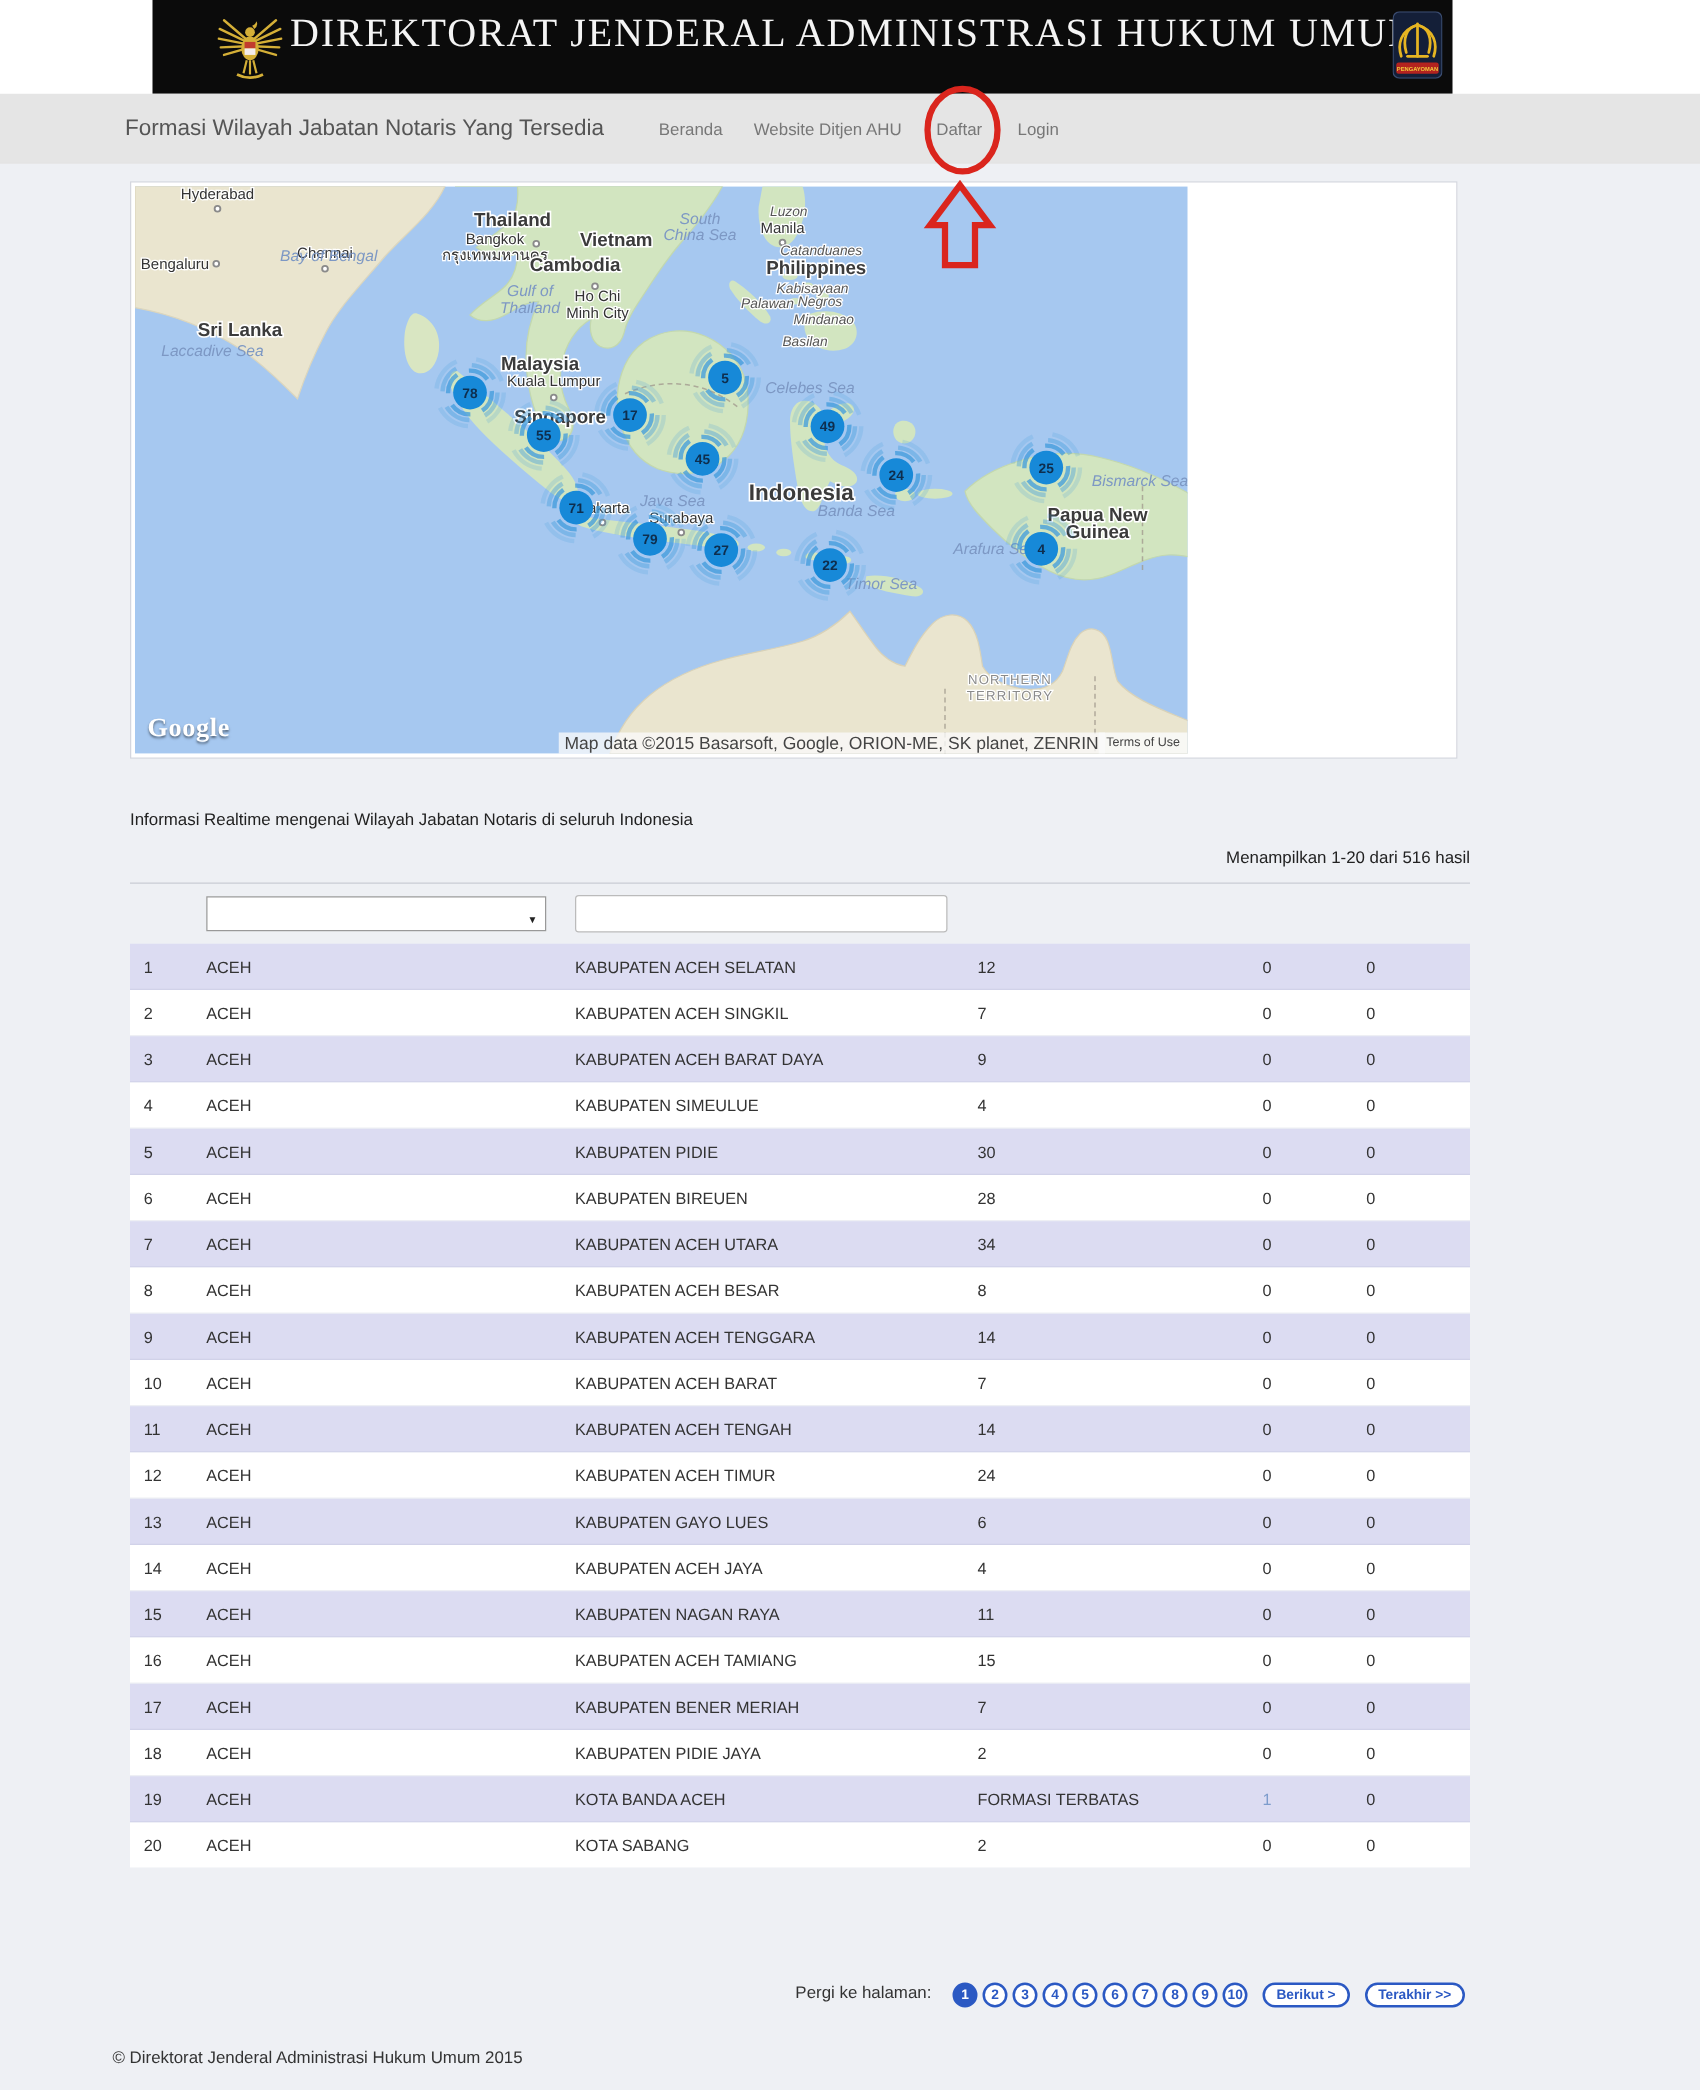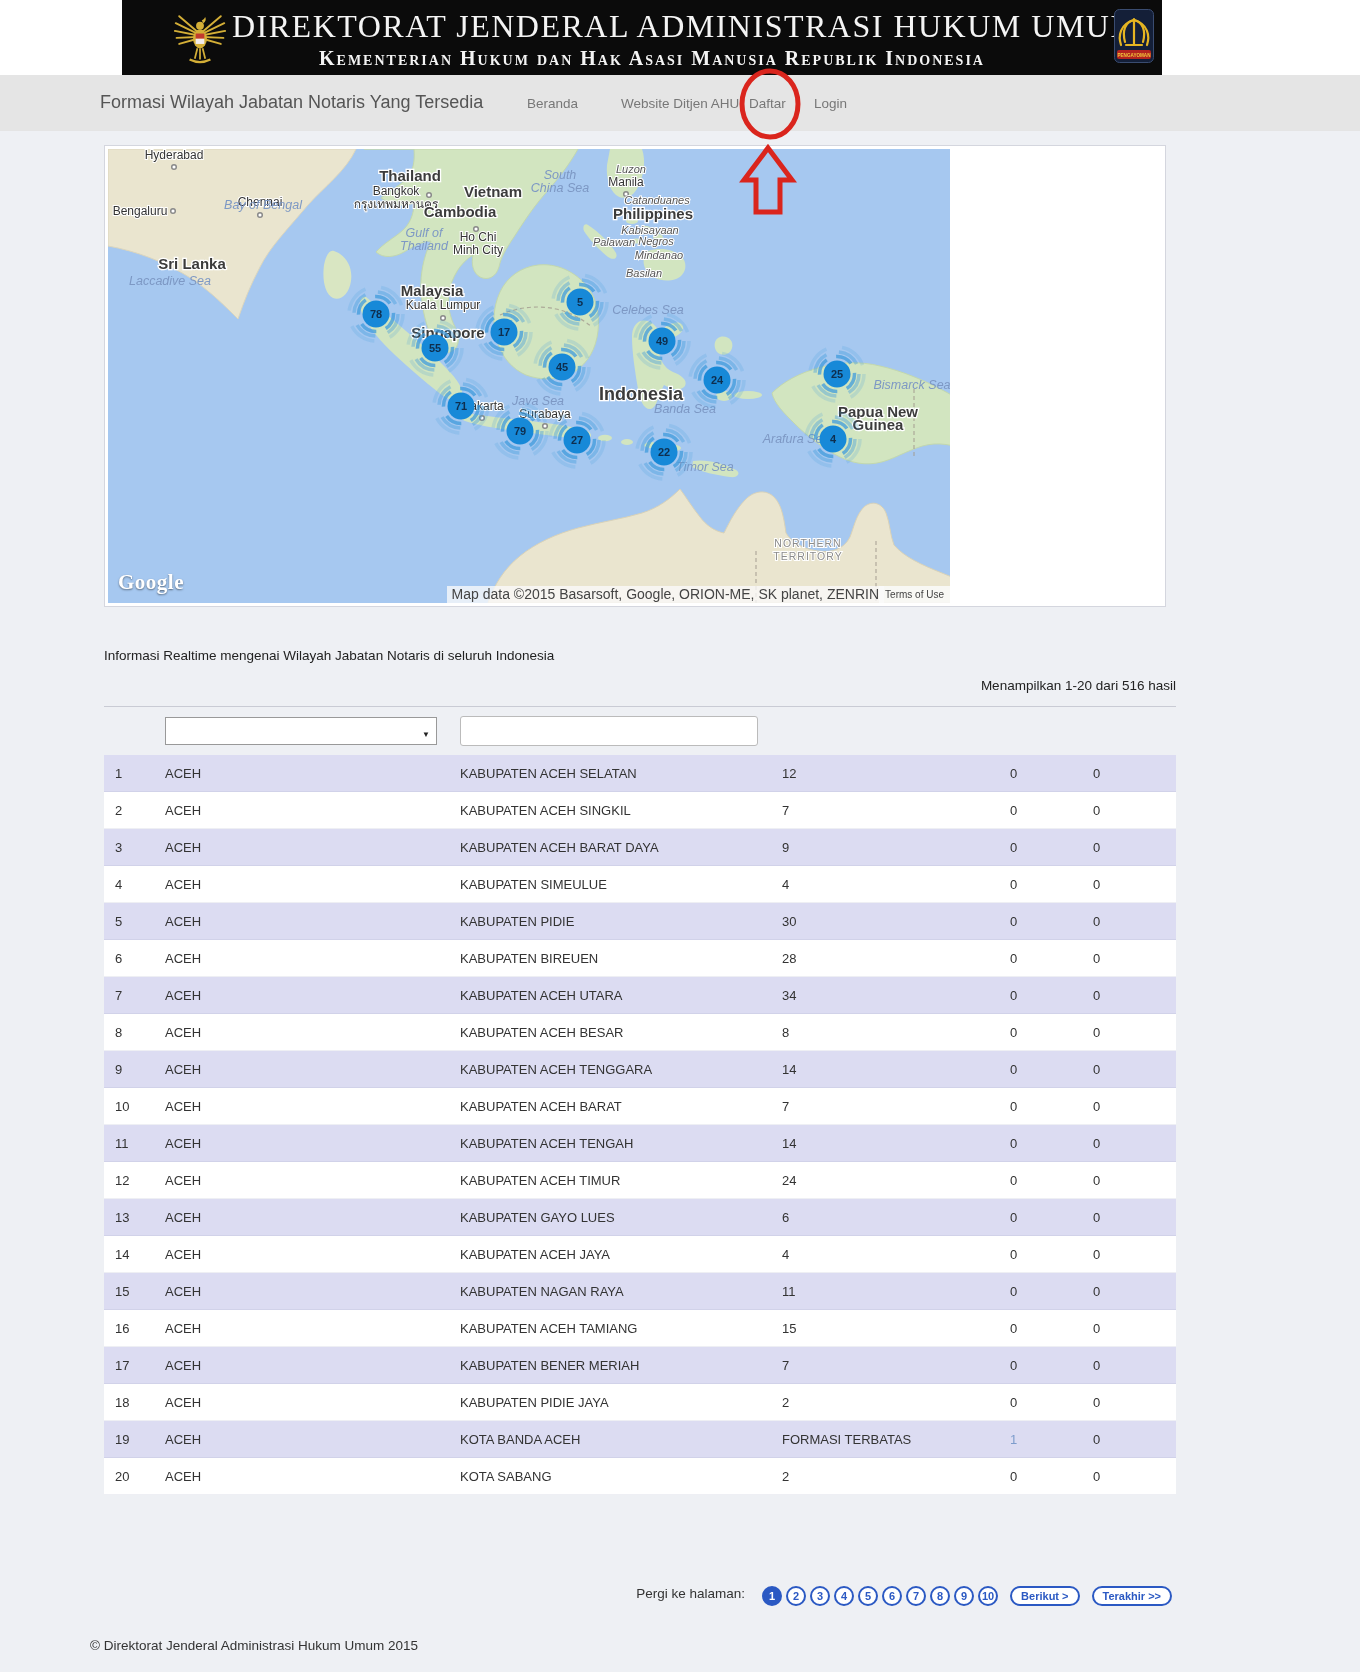--- a/index.html
+++ b/index.html
@@ -10,21 +10,21 @@
   .garuda { position:absolute; left:52px; top:6px; width:52px; height:62px; }
   .masthead-text { position:absolute; left:110px; right:90px; top:0; height:75px; text-align:center; color:#f4f4f4; }
   .masthead-title { font-family:"Liberation Serif",serif; font-size:32px; letter-spacing:1.5px; margin-top:8px; white-space:nowrap; }
   .masthead-subtitle { font-family:"Liberation Serif",serif; font-variant:small-caps; font-weight:600; font-size:20px; letter-spacing:2px; margin-top:2px; white-space:nowrap; }
   .pengayoman { position:absolute; right:8px; top:9px; width:40px; height:54px; }
 
   
   .navbar { position:absolute; left:0; top:75px; width:1360px; height:56px; background:#e5e5e5; border-bottom:1px solid #e4e4e4; }
   .brand { position:absolute; left:100px; top:17px; font-size:18px; color:#555; }
   .navlink { position:absolute; top:21px; font-size:13.5px; color:#777; text-decoration:none; }
-  .nl1 { left:527px; } .nl2 { left:621px; } .nl3 { left:749px; } .nl4 { left:814px; }
+  .nl1 { left:527px; } .nl2 { left:603px; } .nl3 { left:749px; } .nl4 { left:814px; }
 
   
   .annotation { position:absolute; left:735px; top:66px; width:80px; height:152px; z-index:50; pointer-events:none; }
 
   
   .content { position:absolute; left:0; top:131px; width:1360px; height:1541px; background:#eef0f4; }
 
   .map-panel { position:absolute; left:104px; top:14px; width:1062px; height:462px; background:#fff; border:1px solid #d4d6de; padding:3px; }
   .map-inner { position:relative; width:842px; height:454px; overflow:hidden; }
   .map-inner svg { display:block; }
@@ -100,21 +100,20 @@
     <rect x="25" y="34" width="10" height="6" fill="#f2ecec"></rect>
     <g stroke="#d4af37" stroke-width="2">
       <path d="M27,45 L24,57"></path>
         <path d="M30,45 L30,58"></path>
         <path d="M33,45 L36,57"></path>
     </g>
     <path d="M18,58 Q30,64 42,58" stroke="#d4af37" stroke-width="2.5" fill="none"></path>
   </svg>
   <div class="masthead-text">
     <div class="masthead-title">DIREKTORAT JENDERAL ADMINISTRASI HUKUM UMUM</div>
-    <div class="masthead-subtitle">Kementerian Hukum dan Hak Asasi Manusia Republik Indonesia</div>
   </div>
   <svg class="pengayoman" viewBox="0 0 40 54">
     <rect x="0.5" y="0.5" width="39" height="53" rx="5" fill="#141f38" stroke="#3a4c70" stroke-width="1"></rect>
     <g stroke="#e6b522" stroke-width="2.2" fill="none" stroke-linecap="round">
       <path d="M20,10 L20,36"></path>
       <path d="M20,11 C11,13 8,22 11,33"></path>
       <path d="M20,11 C6,15 4,27 7,36"></path>
       <path d="M20,11 C29,13 32,22 29,33"></path>
       <path d="M20,11 C34,15 36,27 33,36"></path>
       <path d="M12,36 L28,36"></path>

